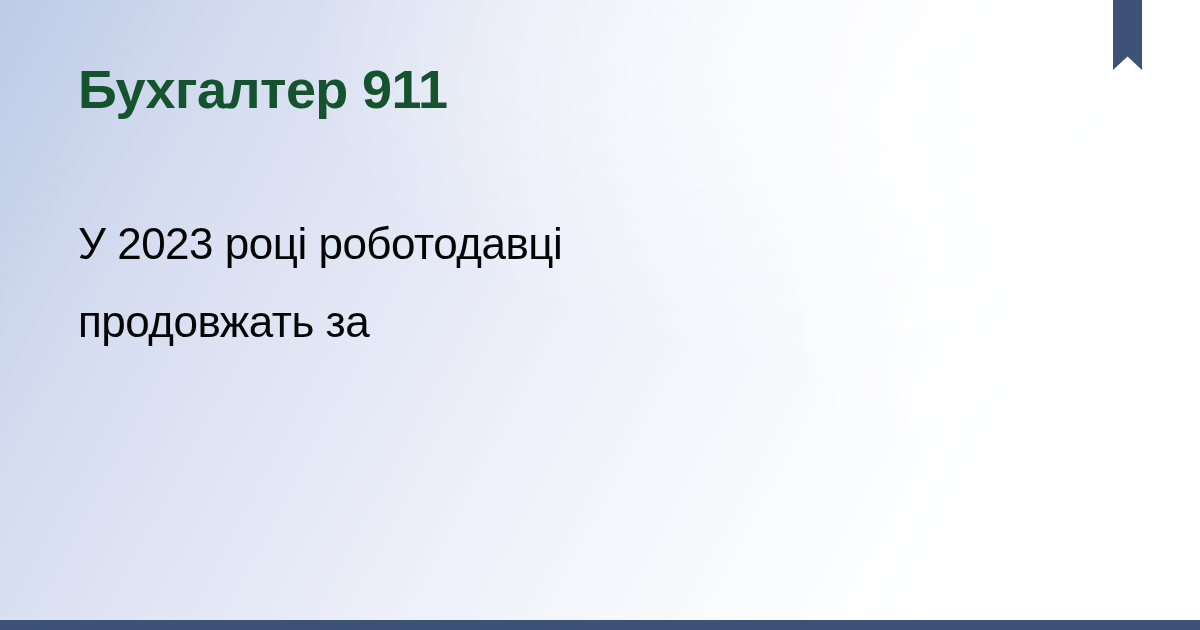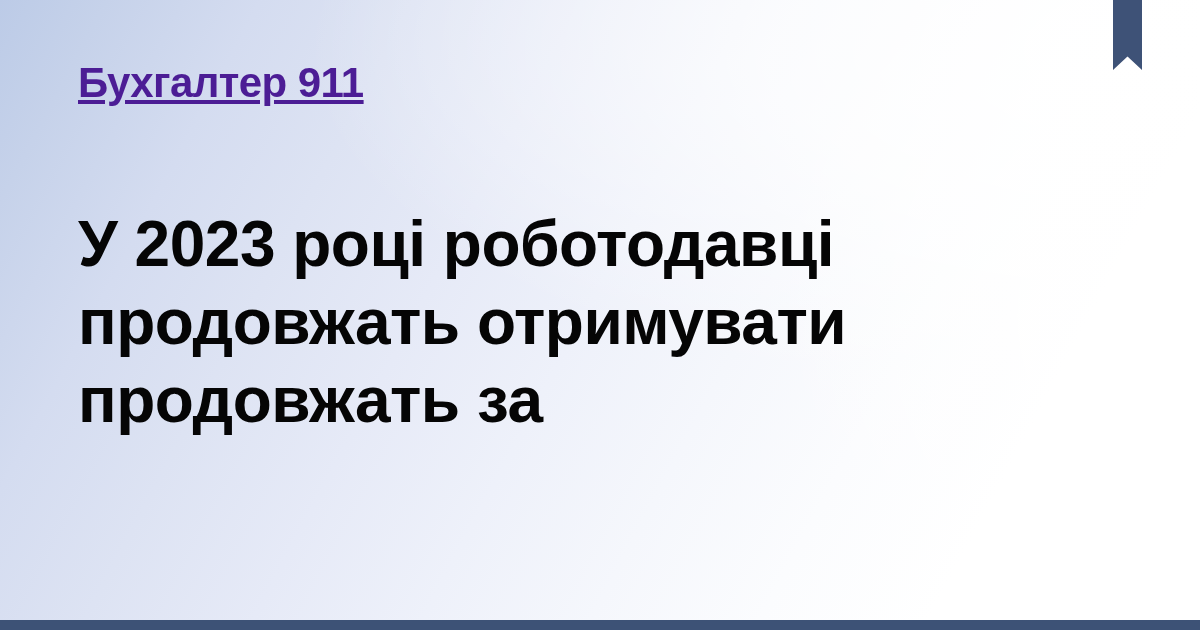--- a/index.html
+++ b/index.html
@@ -47,49 +47,48 @@
     background:
       radial-gradient(120% 95% at 100% 8%, rgba(255,255,255,0.98) 0%, rgba(255,255,255,0.72) 30%, rgba(255,255,255,0.0) 62%),
       radial-gradient(70% 120% at 104% 50%, rgba(255,255,255,0.95) 0%, rgba(255,255,255,0.0) 58%);
   }
 
   
   .logo {
     position: absolute;
     left: 78px;
     top: 62px;
-    font-size: 42px;
+    font-size: 54px;
     font-weight: 700;
     letter-spacing: -0.6px;
     line-height: 1;
-    color: #4c1d95;
+    color: #14532d;
     white-space: nowrap;
     user-select: none;
-    text-decoration: underline;
   }
 
   
   .bookmark {
     position: absolute;
     left: 1113px;
     top: 0;
     width: 29px;
     height: 70px;
     display: block;
   }
 
   
   .headline {
     position: absolute;
     left: 78px;
     top: 205px;
     width: 840px;
     color: #050505;
-    font-size: 64px;
-    font-weight: 700;
+    font-size: 44px;
+    font-weight: 400;
     line-height: 78px;
     letter-spacing: -0.5px;
   }
   .headline .hl-line {
     display: block;
     white-space: nowrap;
   }
 
   
   .bottom-bar {
@@ -110,19 +109,18 @@
   <div class="bg-wash"></div>
 
   <div class="logo">Бухгалтер 911</div>
 
   <svg class="bookmark" viewBox="0 0 29 70" preserveAspectRatio="none" aria-hidden="true">
     <path d="M0 0 H29 V70 L14.5 56.5 L0 70 Z" fill="#3e5277"></path>
   </svg>
 
   <div class="headline">
     <span class="hl-line">У 2023 році роботодавці</span>
-    <span class="hl-line">продовжать отримувати</span>
     <span class="hl-line">продовжать за</span>
   </div>
 
   <div class="bottom-bar"></div>
 
 </div>
 
 </body></html>

